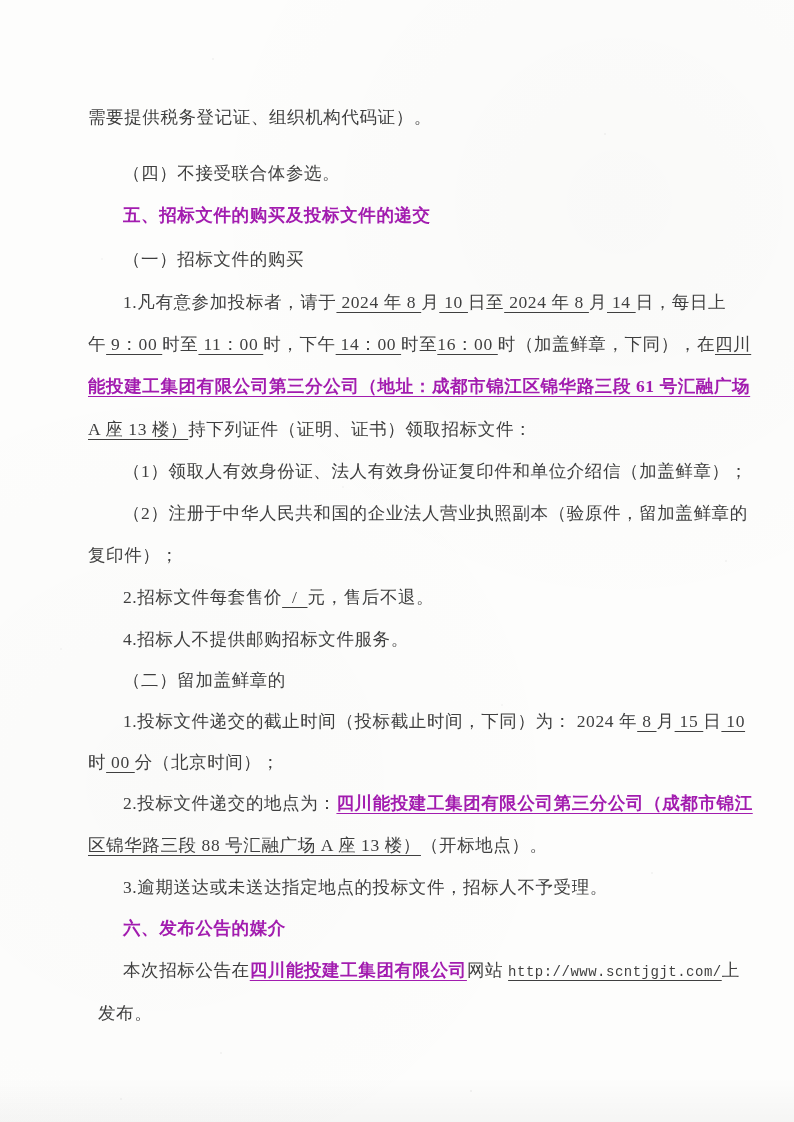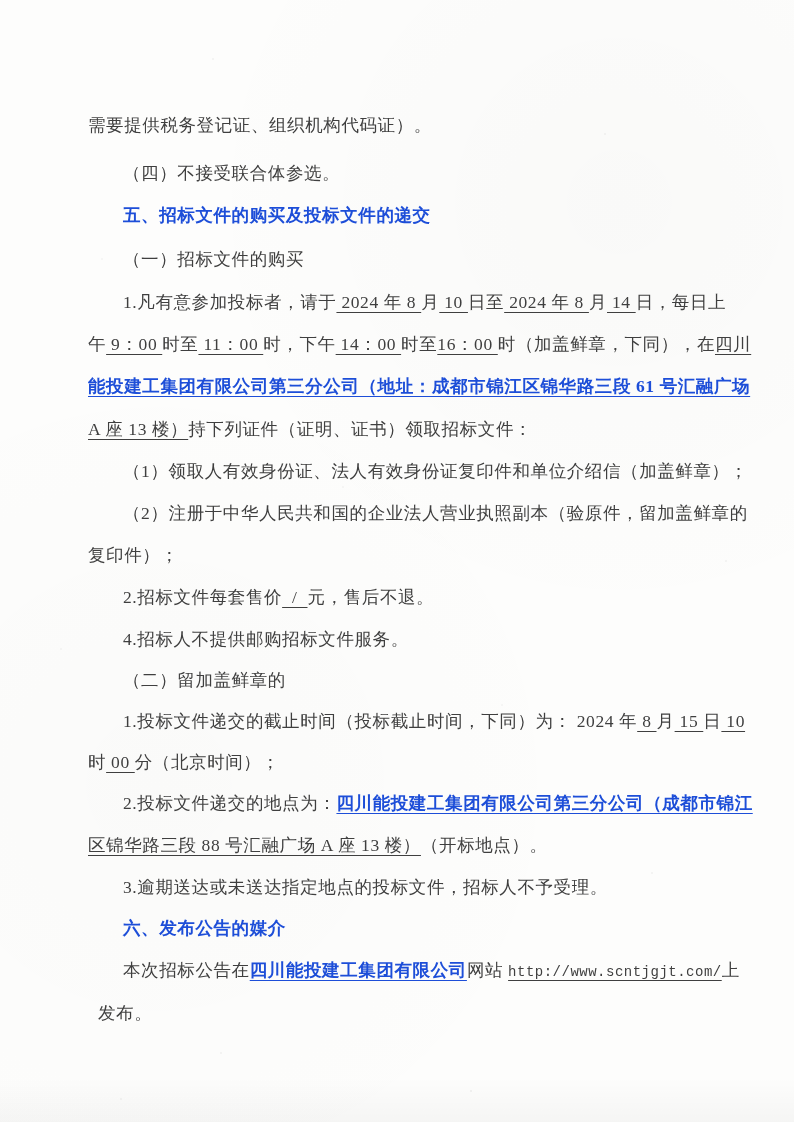--- a/index.html
+++ b/index.html
@@ -43,34 +43,34 @@
     left:88px;
     width:680px;
     font-size:17.5px;
     line-height:25px;
     letter-spacing:0.6px;
     color:#3f3f3f;
     white-space:nowrap;
   }
   .line.indent{padding-left:35px;}
   .seg{text-decoration:none;}
-  .seg.b{font-weight:bold;color:#1d4ed8;}
+  .seg.b{font-weight:bold;color:#a21caf;}
   .seg.u{text-decoration:underline;text-decoration-thickness:1.2px;text-underline-offset:4px;}
   .seg.m{
     font-family:"Liberation Mono","DejaVu Sans Mono",monospace;
     font-size:14px;letter-spacing:0.5px;
   }
 </style>
 </head>
 <body>
 
 <div class="page">
   <div class="speck"></div>
   <div id="doc-lines" style="color: rgb(63, 63, 63);">
-      <div class="line" style="top: 113px;"><span class="seg">需要提供税务登记证、组织机构代码证）。</span></div>
+      <div class="line" style="top: 105px;"><span class="seg">需要提供税务登记证、组织机构代码证）。</span></div>
       <div class="line indent" style="top: 161px;"><span class="seg">（四）不接受联合体参选。</span></div>
       <div class="line indent" style="top: 203px;"><span class="seg b">五、招标文件的购买及投标文件的递交</span></div>
       <div class="line indent" style="top: 247px;"><span class="seg">（一）招标文件的购买</span></div>
       <div class="line indent" style="top: 290px;"><span class="seg">1.凡有意参加投标者，请于</span><span class="seg u">&nbsp;2024 年 8&nbsp;</span><span class="seg">月</span><span class="seg u">&nbsp;10&nbsp;</span><span class="seg">日至</span><span class="seg u">&nbsp;2024 年 8&nbsp;</span><span class="seg">月</span><span class="seg u">&nbsp;14&nbsp;</span><span class="seg">日，每日上</span></div>
       <div class="line" style="top: 332px;"><span class="seg">午</span><span class="seg u">&nbsp;9：00&nbsp;</span><span class="seg">时至</span><span class="seg u">&nbsp;11：00&nbsp;</span><span class="seg">时，下午</span><span class="seg u">&nbsp;14：00&nbsp;</span><span class="seg">时至</span><span class="seg u">16：00&nbsp;</span><span class="seg">时（加盖鲜章，下同），在</span><span class="seg u">四川</span></div>
       <div class="line" style="top: 374px;"><span class="seg b u">能投建工集团有限公司第三分公司（地址：成都市锦江区锦华路三段 61 号汇融广场</span></div>
       <div class="line" style="top: 417px;"><span class="seg u">A 座 13 楼）</span><span class="seg">持下列证件（证明、证书）领取招标文件：</span></div>
       <div class="line indent" style="top: 459px;"><span class="seg">（1）领取人有效身份证、法人有效身份证复印件和单位介绍信（加盖鲜章）；</span></div>
       <div class="line indent" style="top: 501px;"><span class="seg">（2）注册于中华人民共和国的企业法人营业执照副本（验原件，留加盖鲜章的</span></div>
       <div class="line" style="top: 543px;"><span class="seg">复印件）；</span></div>

